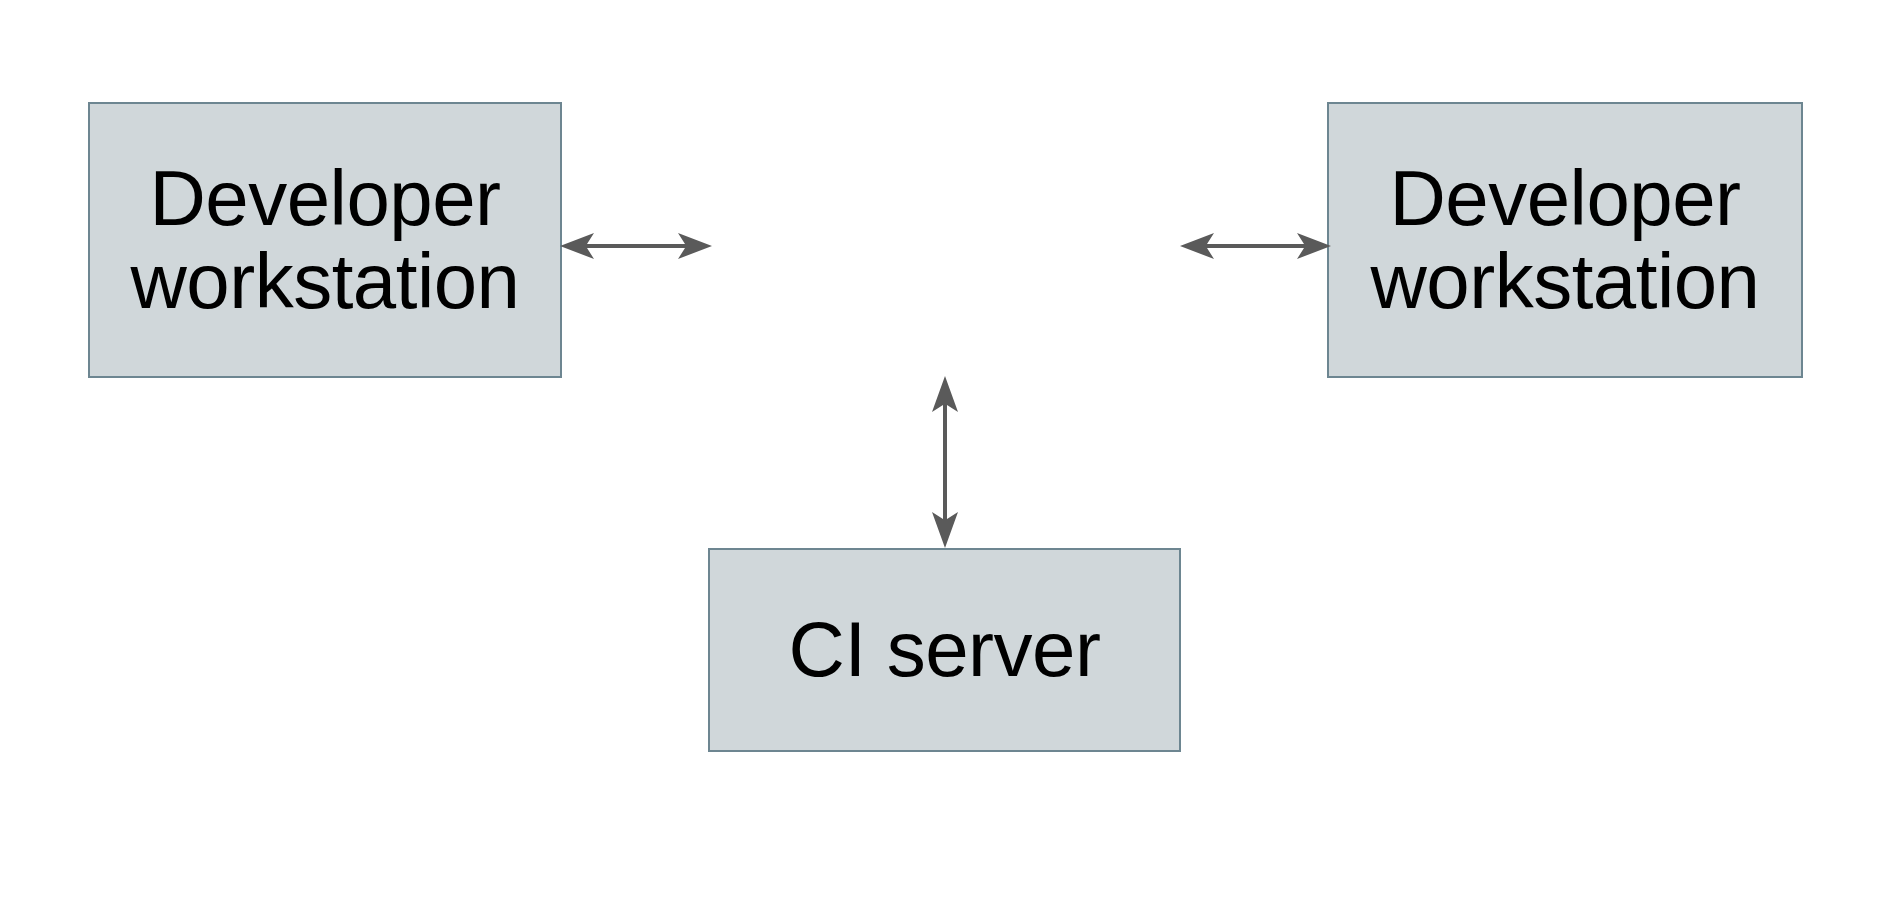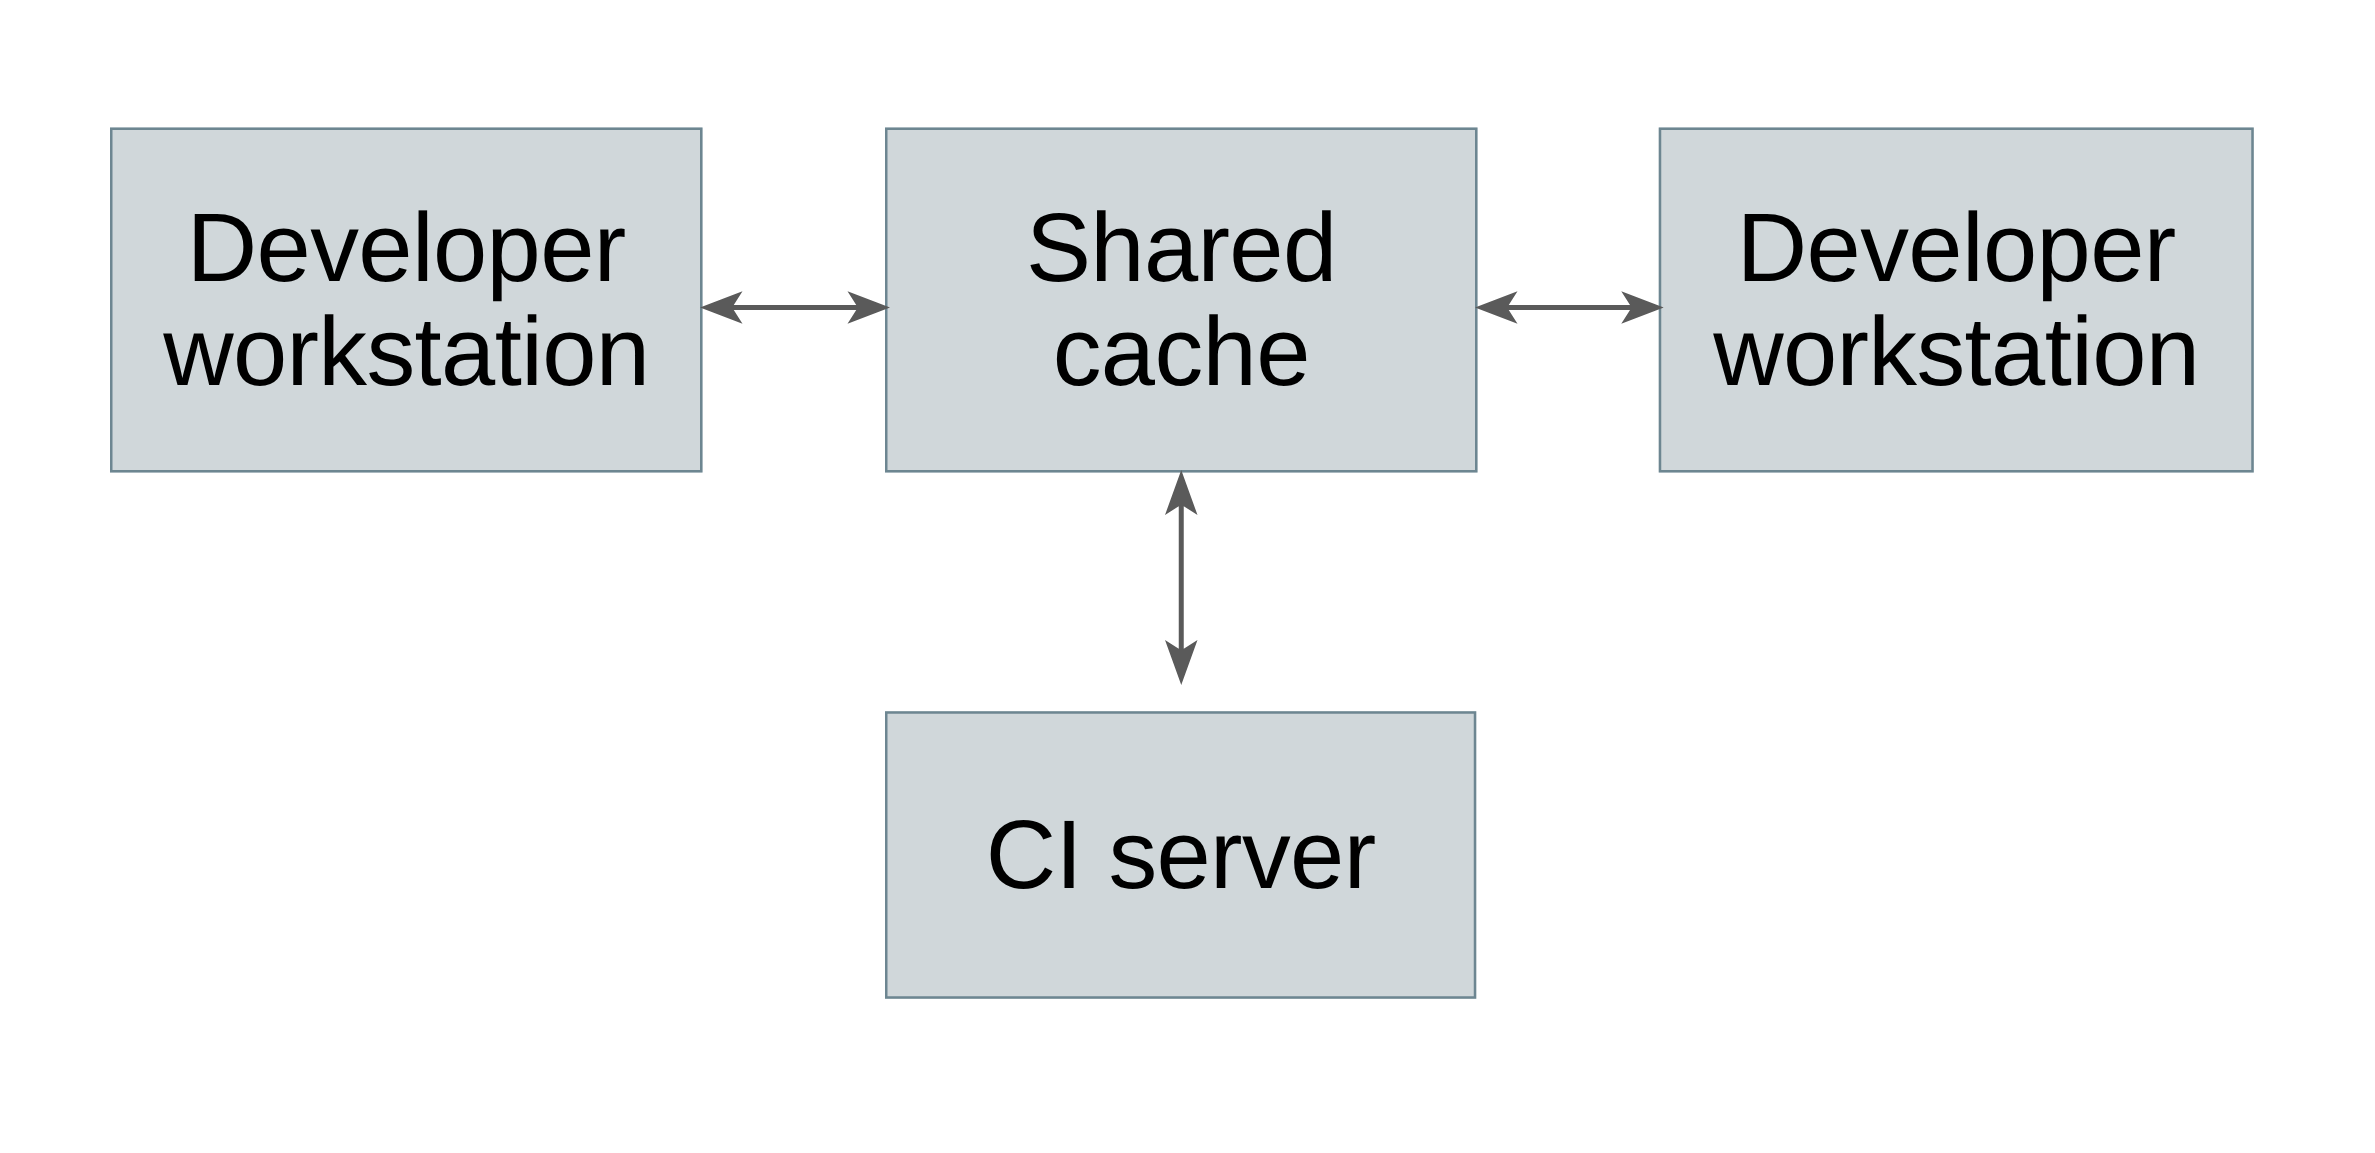--- a/index.html
+++ b/index.html
@@ -33,44 +33,40 @@
     font-size: 78px;
     line-height: 1.07;
     color: #000000;
     letter-spacing: -0.5px;
     white-space: pre-line;
     padding: 0 4px;
   }
   #node-dev-left  { left: 88px;   top: 102px; width: 474px; height: 276px; }
   #node-cache     { left: 708px;  top: 102px; width: 474px; height: 276px; }
   #node-dev-right { left: 1327px; top: 102px; width: 476px; height: 276px; }
-  #node-ci        { left: 708px;  top: 569px; width: 473px; height: 230px; }
+  #node-ci        { left: 708px;  top: 548px; width: 473px; height: 204px; }
 
   .edge {
     position: absolute;
     pointer-events: none;
   }
   #edge-left-cache  { left: 560px; top: 215px; width: 152px; height: 62px; }
   #edge-cache-right { left: 1180px; top: 215px; width: 151px; height: 62px; }
   #edge-cache-ci    { left: 914px; top: 376px; width: 62px; height: 172px; }
 </style>
 </head>
 <body>
 
 <div id="canvas">
 
   <div class="node" id="node-dev-left">
     <span class="node-label">Developer
 workstation</span>
   </div>
 
-  <div class="node" id="node-cache">
-    <span class="node-label">Shared
-cache</span>
-  </div>
 
   <div class="node" id="node-dev-right">
     <span class="node-label">Developer
 workstation</span>
   </div>
 
   <div class="node" id="node-ci">
     <span class="node-label">CI server</span>
   </div>
 

